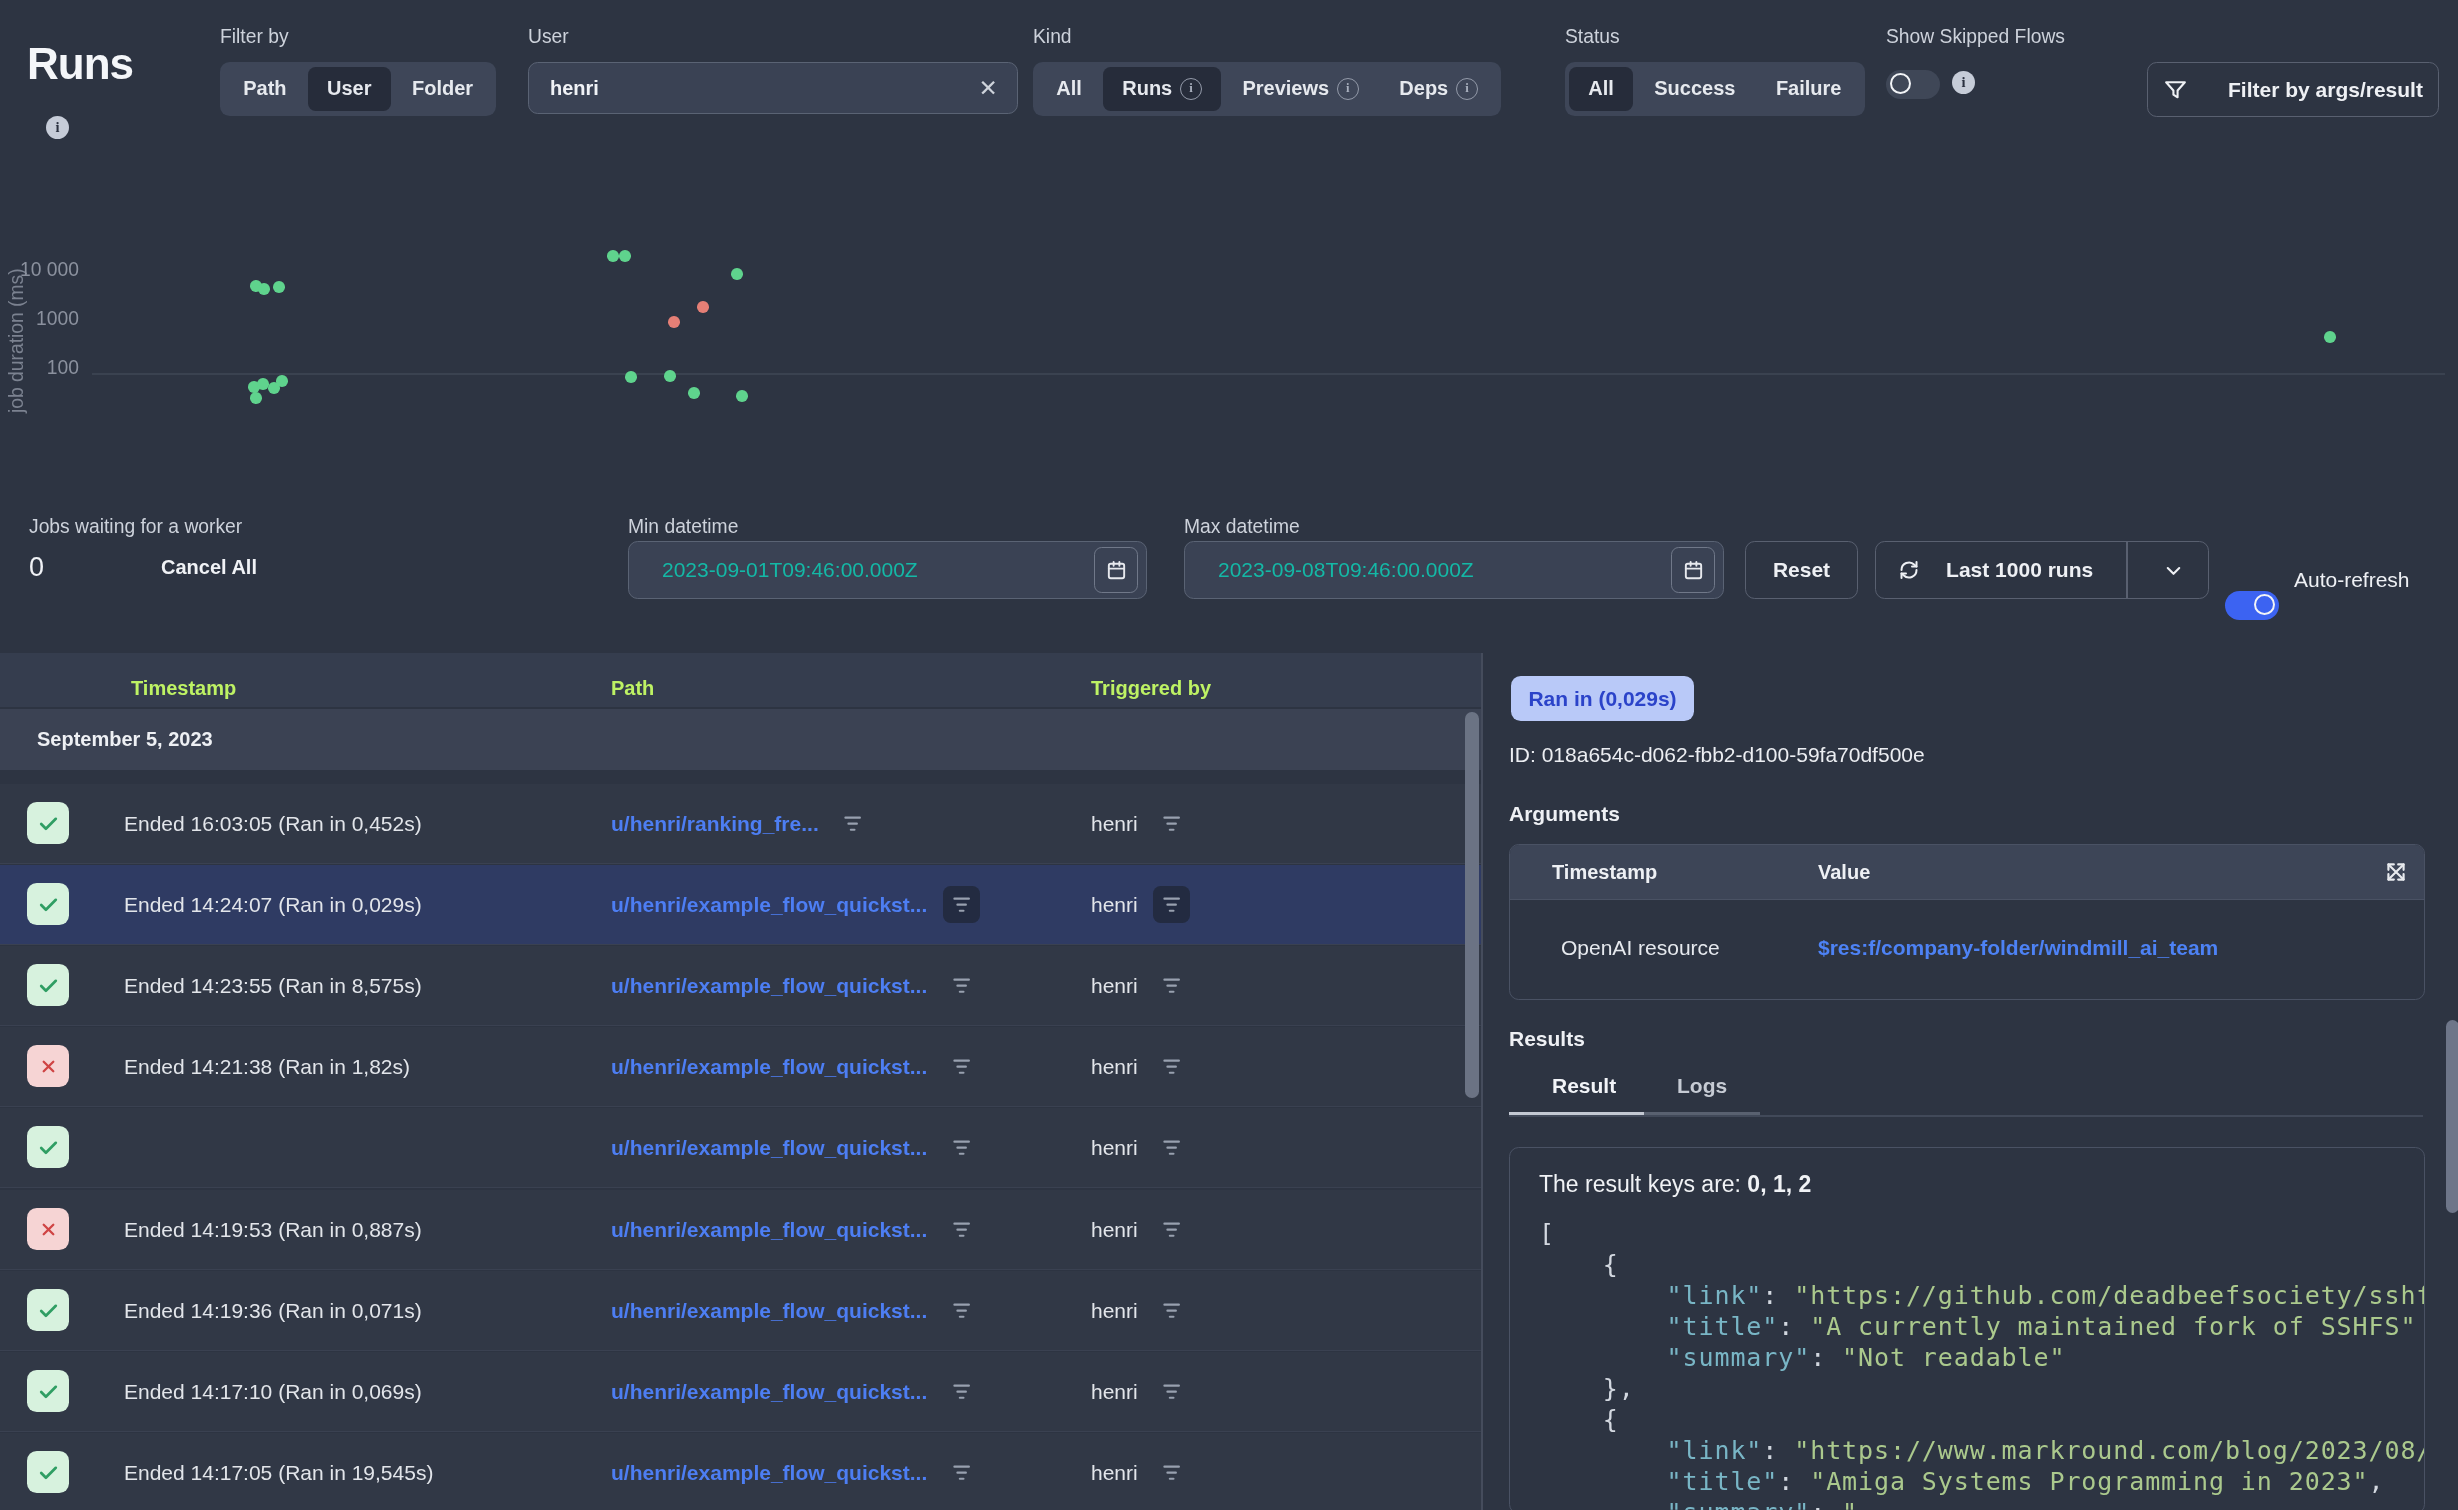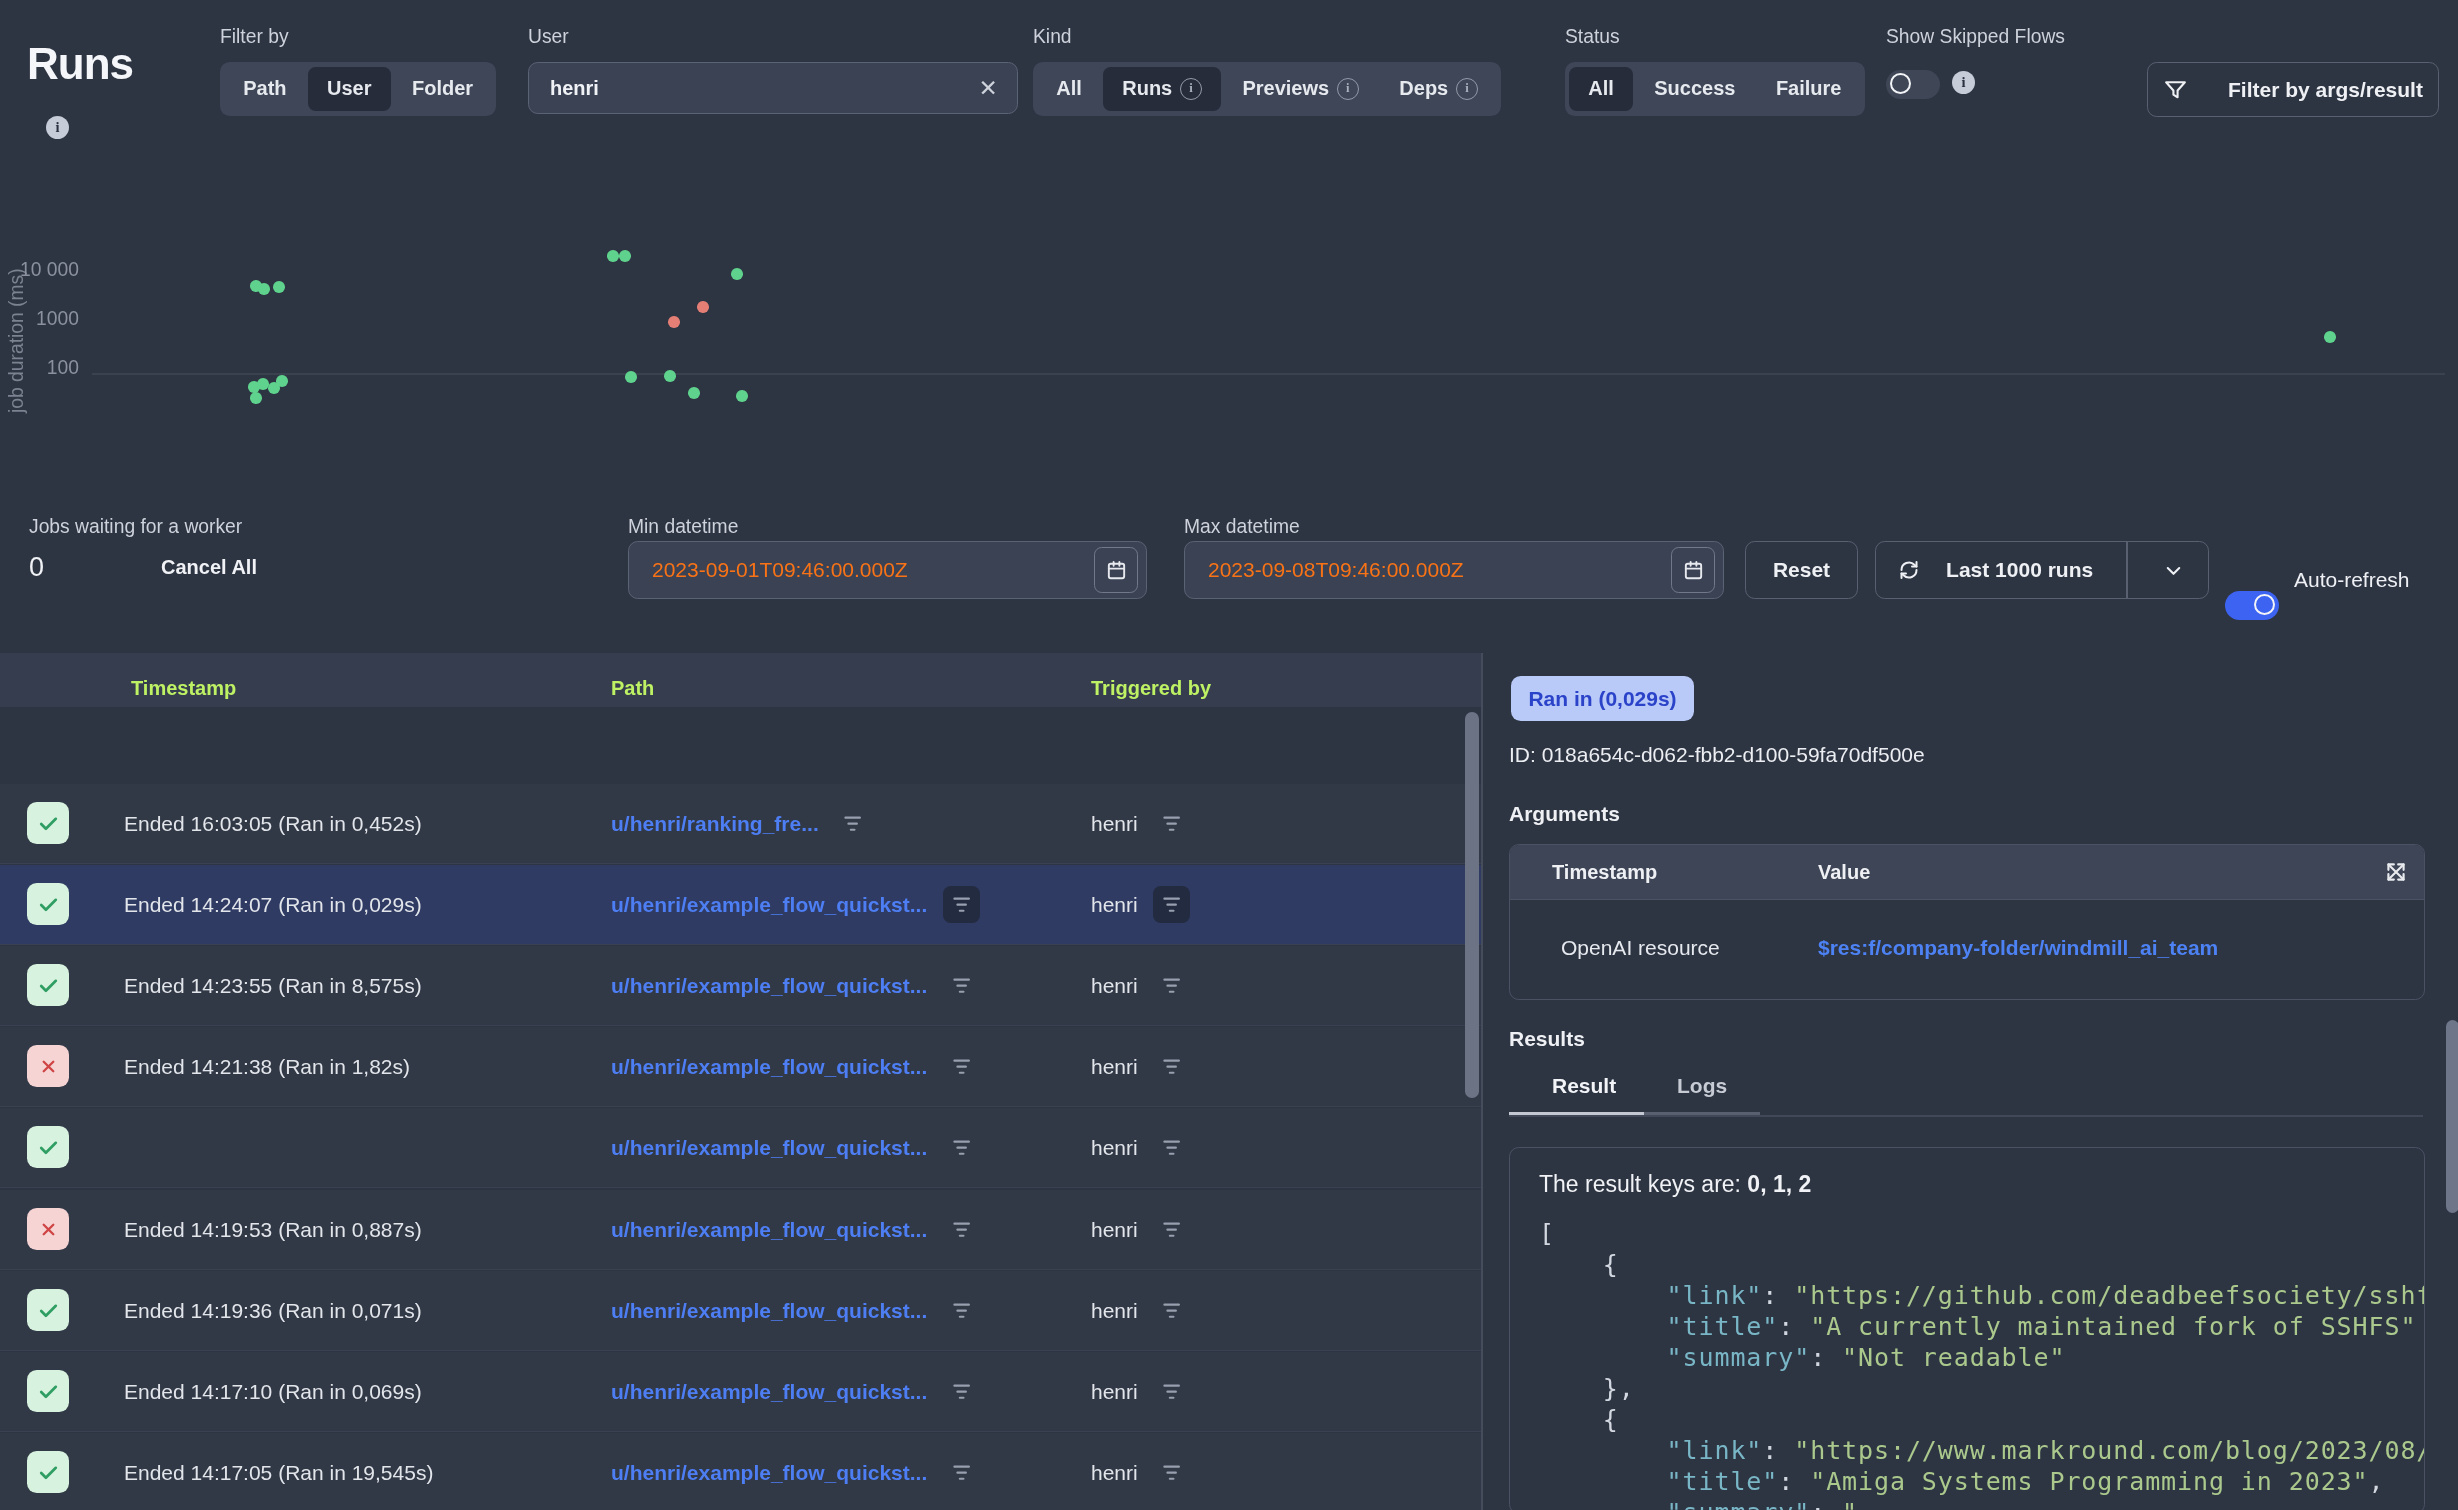--- a/index.html
+++ b/index.html
@@ -31,21 +31,21 @@
   
   .y-title{left:5.8px;top:220px;height:241px;writing-mode:vertical-rl;transform:rotate(180deg);
            font-size:19.3px;color:#7b8290;text-align:center;}
   .ytick{width:79px;text-align:right;font-size:19.3px;color:#8b919e;}
   .axis-line{left:92px;width:2353px;top:373px;height:1.9px;background:#3a4250;}
   .dot{position:absolute;width:11.6px;height:11.6px;border-radius:50%;}
   
   .count0{font-size:27px;color:#f0f2f6;}
   .cancel{font-size:20px;font-weight:700;color:#f0f2f6;}
   .dtbox{height:56px;}
-  .dtbox .val{padding-left:23px;font-size:21px;color:#f97316;flex:1;white-space:nowrap;}
+  .dtbox .val{padding-left:33px;font-size:21px;color:#14b8a6;flex:1;white-space:nowrap;}
   .calbtn{width:42px;height:44px;border:1.9px solid #707889;border-radius:7.7px;margin-right:7.7px;
           display:flex;align-items:center;justify-content:center;}
   .divline{width:1.9px;height:56px;background:#596070;}
   
   .thead{left:0;top:653px;width:1481px;height:54px;background:#353d4e;}
   .thead .col{position:absolute;top:8px;height:54px;display:flex;align-items:center;
               font-size:20px;font-weight:600;color:#bef264;}
   .grouprow{left:0;top:709px;width:1481px;height:61px;background:#3b4253;display:flex;align-items:center;}
   .grouprow span{padding-left:37px;font-size:20px;font-weight:700;color:#eef0f4;}
   .rows{left:0;top:784px;width:1481px;}
@@ -247,20 +247,23 @@
   <div class="abs toggle on" style="left:2225px;top:562px;">
       <div class="knob"></div>
     </div>
   <div class="abs" style="left:2294px;top:568px;font-size:21px;color:#eef0f4;">Auto-refresh</div>
 
   <div class="abs thead" id="table-head">
       <div class="col" style="left: 131px;">Timestamp</div>
       <div class="col" style="left: 611px;">Path</div>
       <div class="col" style="left: 1091px;">Triggered by</div>
     </div>
+  <div class="abs grouprow">
+    <span>September 5, 2023</span>
+  </div>
   <div class="abs rows" id="table-rows">
       <div class="row" style="top: 0px;">
         <div class="sicon success">
           <svg width="25" height="25" viewBox="0 0 24 24" fill="none" stroke="#2f9e63" stroke-width="2.6" stroke-linecap="round" stroke-linejoin="round">
             <path d="M5 12.5l4.5 4.5L19 7.5"></path>
           </svg>
         </div>
         <div class="ts">Ended 16:03:05 (Ran in 0,452s)</div>
         <div class="pathcell">
           <span class="runlink">u/henri/ranking_fre...</span>

